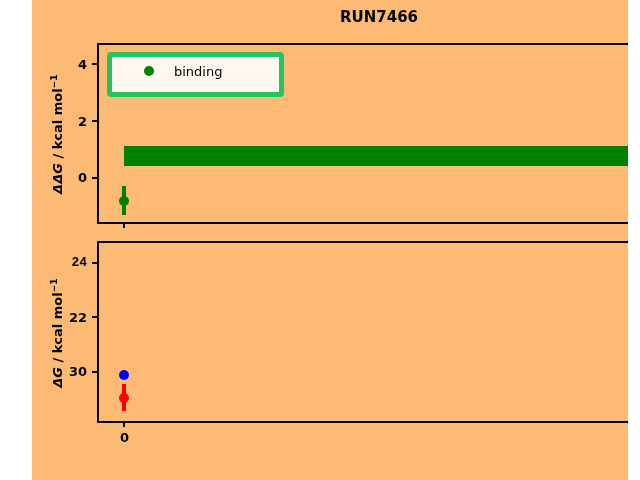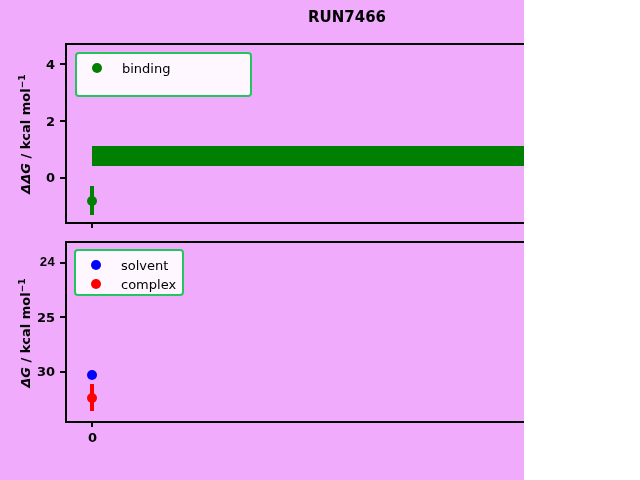--- a/index.html
+++ b/index.html
@@ -1,18 +1,19 @@
 <!DOCTYPE html>
 <html><head>
 <meta charset="utf-8">
 <style>
   html,body{margin:0;padding:0;background:#fff;}
   .figure{
-    position:relative;width:524px;height:480px;background:#f0abfc;overflow:hidden;
+    position:relative;width:596px;height:480px;background:#fdba74;overflow:hidden;
     font-family:"DejaVu Sans","Liberation Sans",sans-serif;
+    margin-left:32px;
   }
   .title{
     position:absolute;left:67px;top:8px;width:560px;text-align:center;
     font-size:15px;font-weight:bold;color:#000;
   }
   .axes{position:absolute;border:2px solid #000;box-sizing:border-box;background:transparent;}
   .axes0{left:65px;top:43px;width:564px;height:181px;}
   .axes1{left:65px;top:241px;width:564px;height:182px;}
   .tick{position:absolute;background:#000;}
   .ticklabel{position:absolute;font-size:13px;font-weight:bold;color:#000;line-height:17px;}
@@ -27,22 +28,22 @@
   .ylabel .ital{font-style:italic;}
   .ylabel sup{font-size:9px;}
   .xlabel{
     position:absolute;left:67px;top:447px;width:560px;text-align:center;
     font-size:13px;font-weight:bold;color:#000;
   }
   .band{position:absolute;}
   .ebar{position:absolute;}
   .dot{position:absolute;width:10px;height:10px;border-radius:50%;}
   .legend{
-    position:absolute;background:rgba(255,255,255,0.9);border:2px solid #22c55e;
-    border-radius:4px;padding:4px 8px 4px 3px;box-sizing:border-box;
+    position:absolute;background:rgba(255,255,255,0.9);border:5px solid #22c55e;
+    border-radius:4px;padding:4px 8px 4px 20px;box-sizing:border-box;
   }
   .legend0{left:75px;top:52px;width:177px;height:45px;}
   .legend1{left:74px;top:249px;width:110px;height:47px;}
   .lrow{display:flex;align-items:center;height:18px;margin:1px 0;}
   .lmark{width:34px;display:flex;align-items:center;justify-content:center;flex:0 0 34px;}
   .ldot{width:10px;height:10px;border-radius:50%;display:inline-block;}
   .lline{width:34px;height:0;border-top:2px dotted #008000;display:inline-block;}
   .ltext{font-size:13px;color:#000;margin-left:8px;white-space:nowrap;}
 </style>
 </head>
@@ -62,52 +63,38 @@
 
   <div class="legend legend0">
     <div class="lrow">
       <span class="lmark">
           <span class="ldot" style="background: rgb(0, 128, 0);"></span>
         </span>
       <span class="ltext">binding</span>
     </div>
   </div>
 
-  <div class="legend legend1">
-    <div class="lrow">
-      <span class="lmark">
-          <span class="ldot" style="background: rgb(0, 0, 255);"></span>
-        </span>
-      <span class="ltext">solvent</span>
-    </div>
-    <div class="lrow">
-      <span class="lmark">
-          <span class="ldot" style="background: rgb(255, 0, 0);"></span>
-        </span>
-      <span class="ltext">complex</span>
-    </div>
-  </div>
 
 <div class="tick" style="left: 60px; top: 63.3194px; width: 5px; height: 2px;"></div>
     <div class="ticklabel yticklabel" style="left: 27px; top: 55.8194px; width: 28px;">4</div>
     <div class="tick" style="left: 60px; top: 120.141px; width: 5px; height: 2px;"></div>
     <div class="ticklabel yticklabel" style="left: 27px; top: 112.641px; width: 28px;">2</div>
     <div class="tick" style="left: 60px; top: 176.963px; width: 5px; height: 2px;"></div>
     <div class="ticklabel yticklabel" style="left: 27px; top: 169.463px; width: 28px;">0</div>
     <div class="tick" style="left: 91.4545px; top: 223px; width: 2px; height: 5px;"></div>
     <div class="tick" style="left: 600.545px; top: 223px; width: 2px; height: 5px;"></div>
     <div class="band" style="left: 92.4545px; top: 145.859px; width: 509.091px; height: 20.4559px; background: rgb(0, 128, 0);"></div>
     <div class="ebar" style="left: 90.4545px; top: 186.486px; width: 4px; height: 28.4109px; background: rgb(0, 128, 0);"></div>
     <div class="dot" style="left: 87.4545px; top: 195.692px; background: rgb(0, 128, 0);"></div>
     <div class="ebar" style="left: 599.545px; top: 51.5345px; width: 4px; height: 19.8876px; background: rgb(0, 128, 0);"></div>
     <div class="dot" style="left: 596.545px; top: 56.4783px; background: rgb(0, 128, 0);"></div>
     <div class="tick" style="left: 60px; top: 261.899px; width: 5px; height: 2px;"></div>
     <div class="ticklabel yticklabel" style="left: 27px; top: 254.399px; width: 28px; font-family: Liberation Mono, monospace;">24</div>
     <div class="tick" style="left: 60px; top: 316.417px; width: 5px; height: 2px;"></div>
-    <div class="ticklabel yticklabel" style="left: 27px; top: 308.917px; width: 28px;">25</div>
+    <div class="ticklabel yticklabel" style="left: 27px; top: 308.917px; width: 28px;">22</div>
     <div class="tick" style="left: 60px; top: 370.934px; width: 5px; height: 2px;"></div>
     <div class="ticklabel yticklabel" style="left: 27px; top: 363.434px; width: 28px;">30</div>
     <div class="tick" style="left: 91.4545px; top: 422px; width: 2px; height: 5px;"></div>
     <div class="ticklabel xticklabel" style="left: 78.4545px; top: 429px; width: 28px;">0</div>
     <div class="tick" style="left: 600.545px; top: 422px; width: 2px; height: 5px;"></div>
     <div class="ticklabel xticklabel" style="left: 587.545px; top: 429px; width: 28px;">1</div>
     <div class="ebar" style="left: 90.4545px; top: 371.934px; width: 4px; height: 5.45176px; background: rgb(0, 0, 255);"></div>
     <div class="dot" style="left: 87.4545px; top: 369.66px; background: rgb(0, 0, 255);"></div>
     <div class="ebar" style="left: 599.545px; top: 369.208px; width: 4px; height: 5.45176px; background: rgb(0, 0, 255);"></div>
     <div class="dot" style="left: 596.545px; top: 366.934px; background: rgb(0, 0, 255);"></div>

